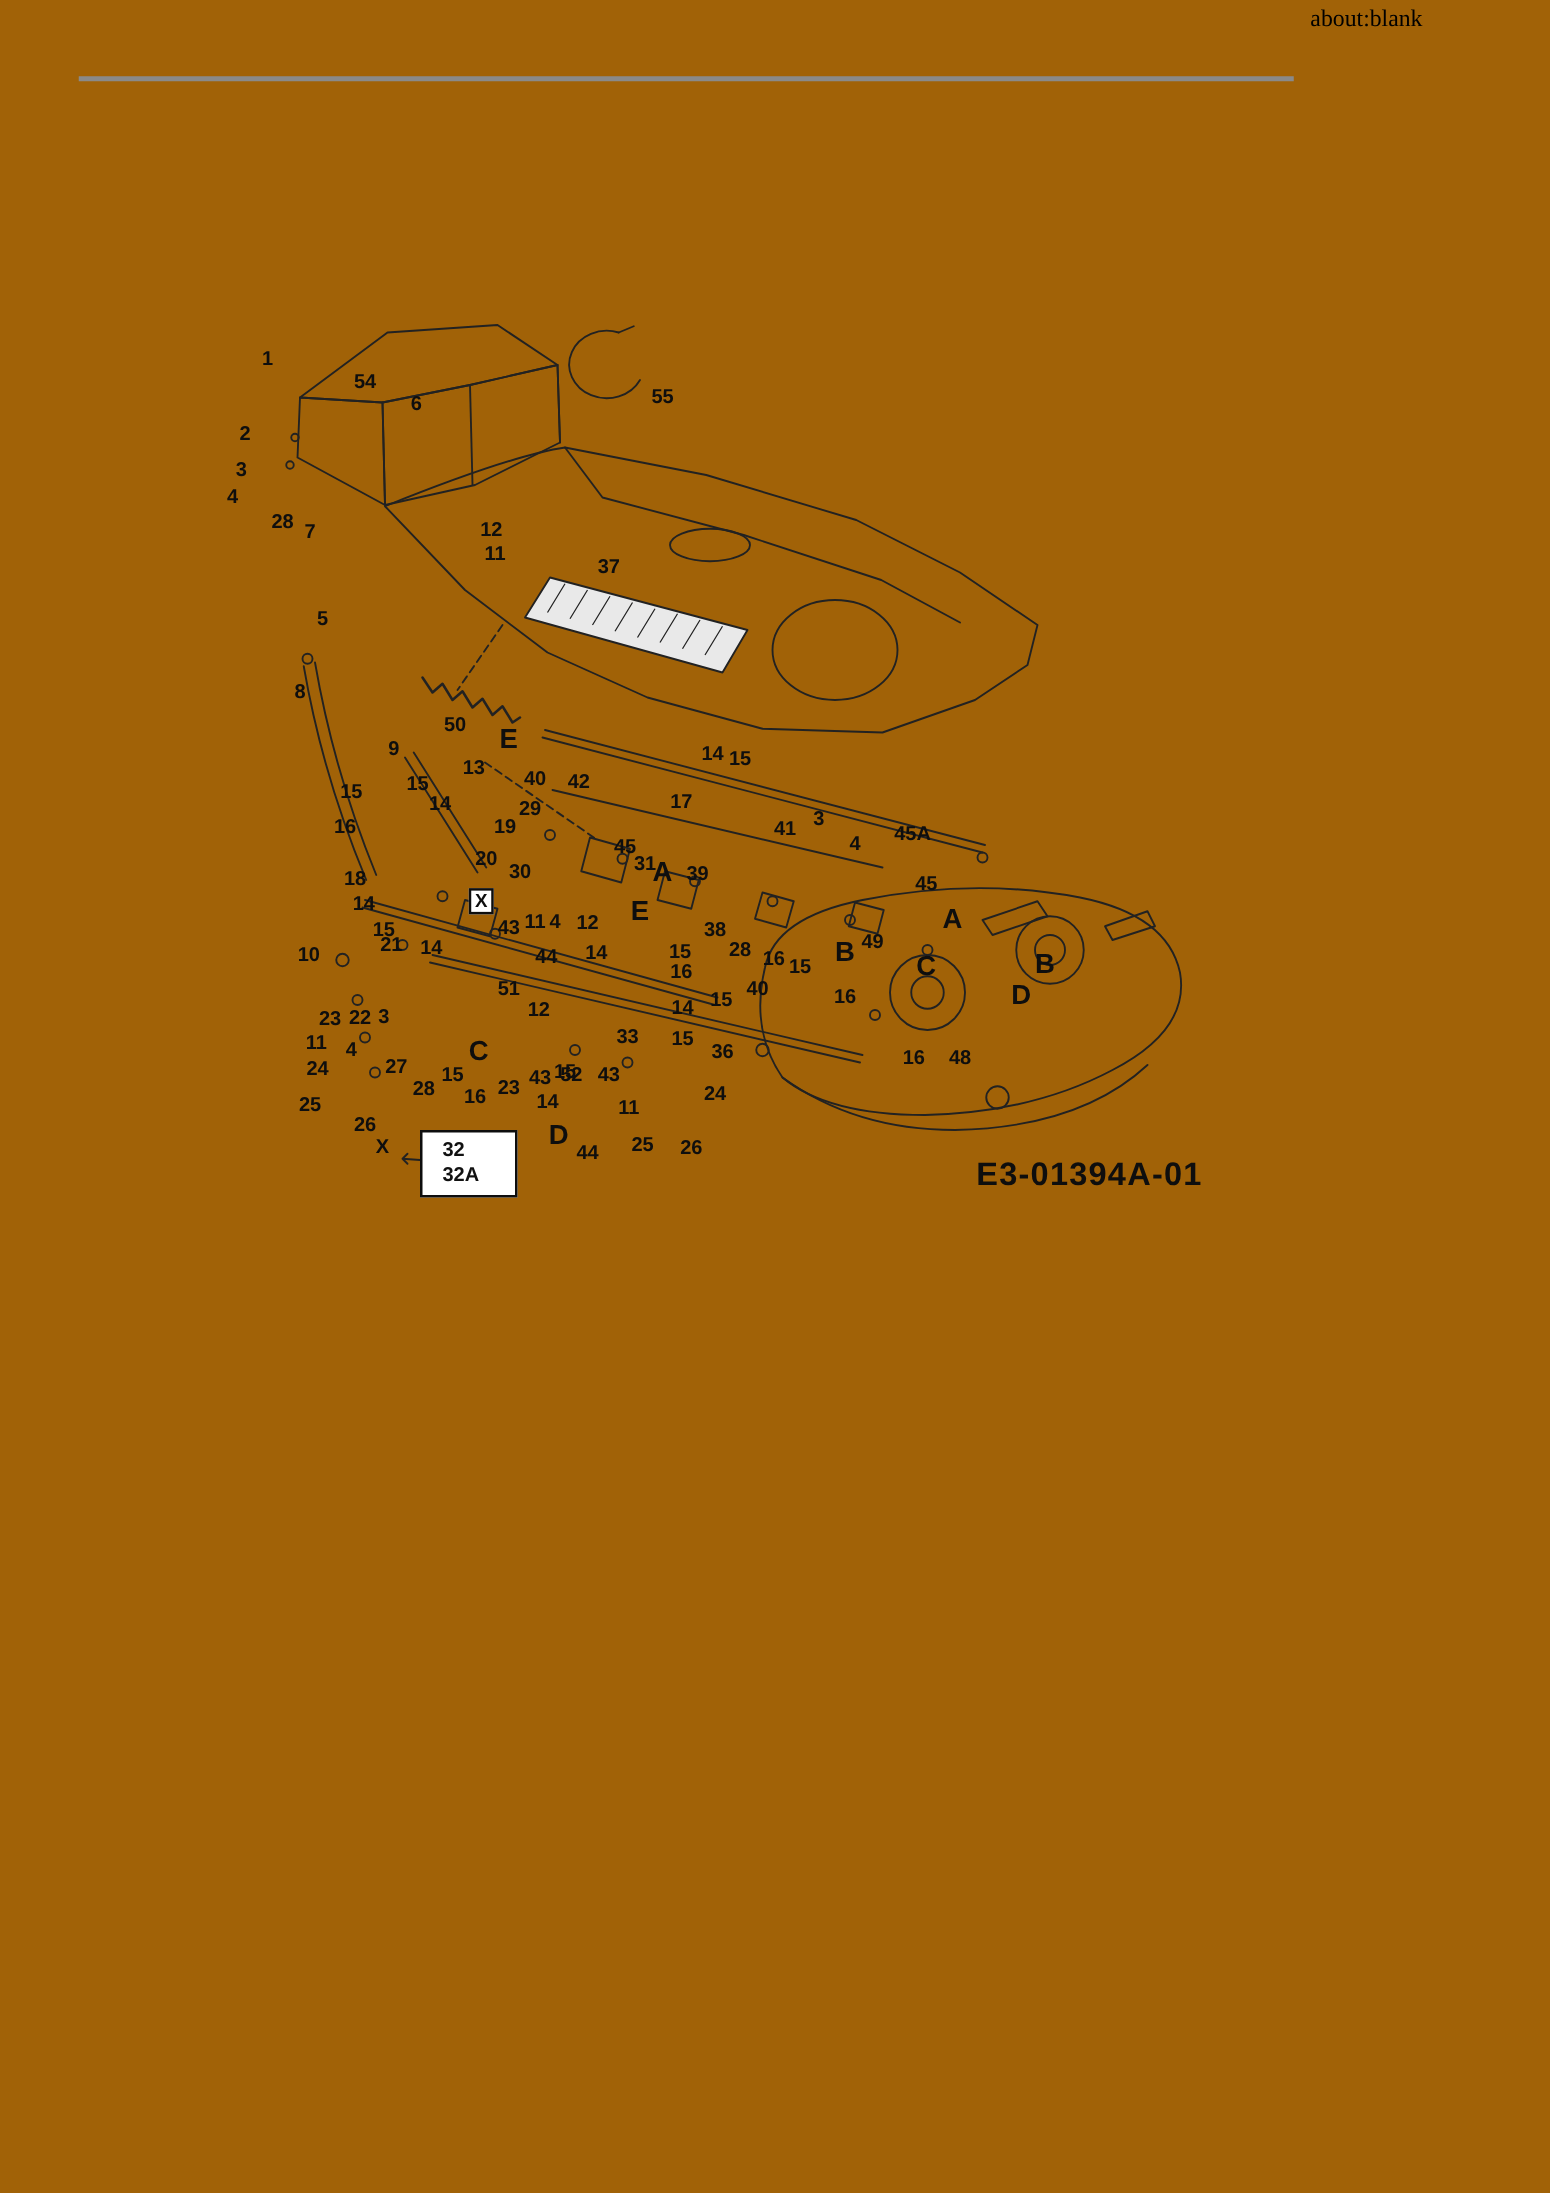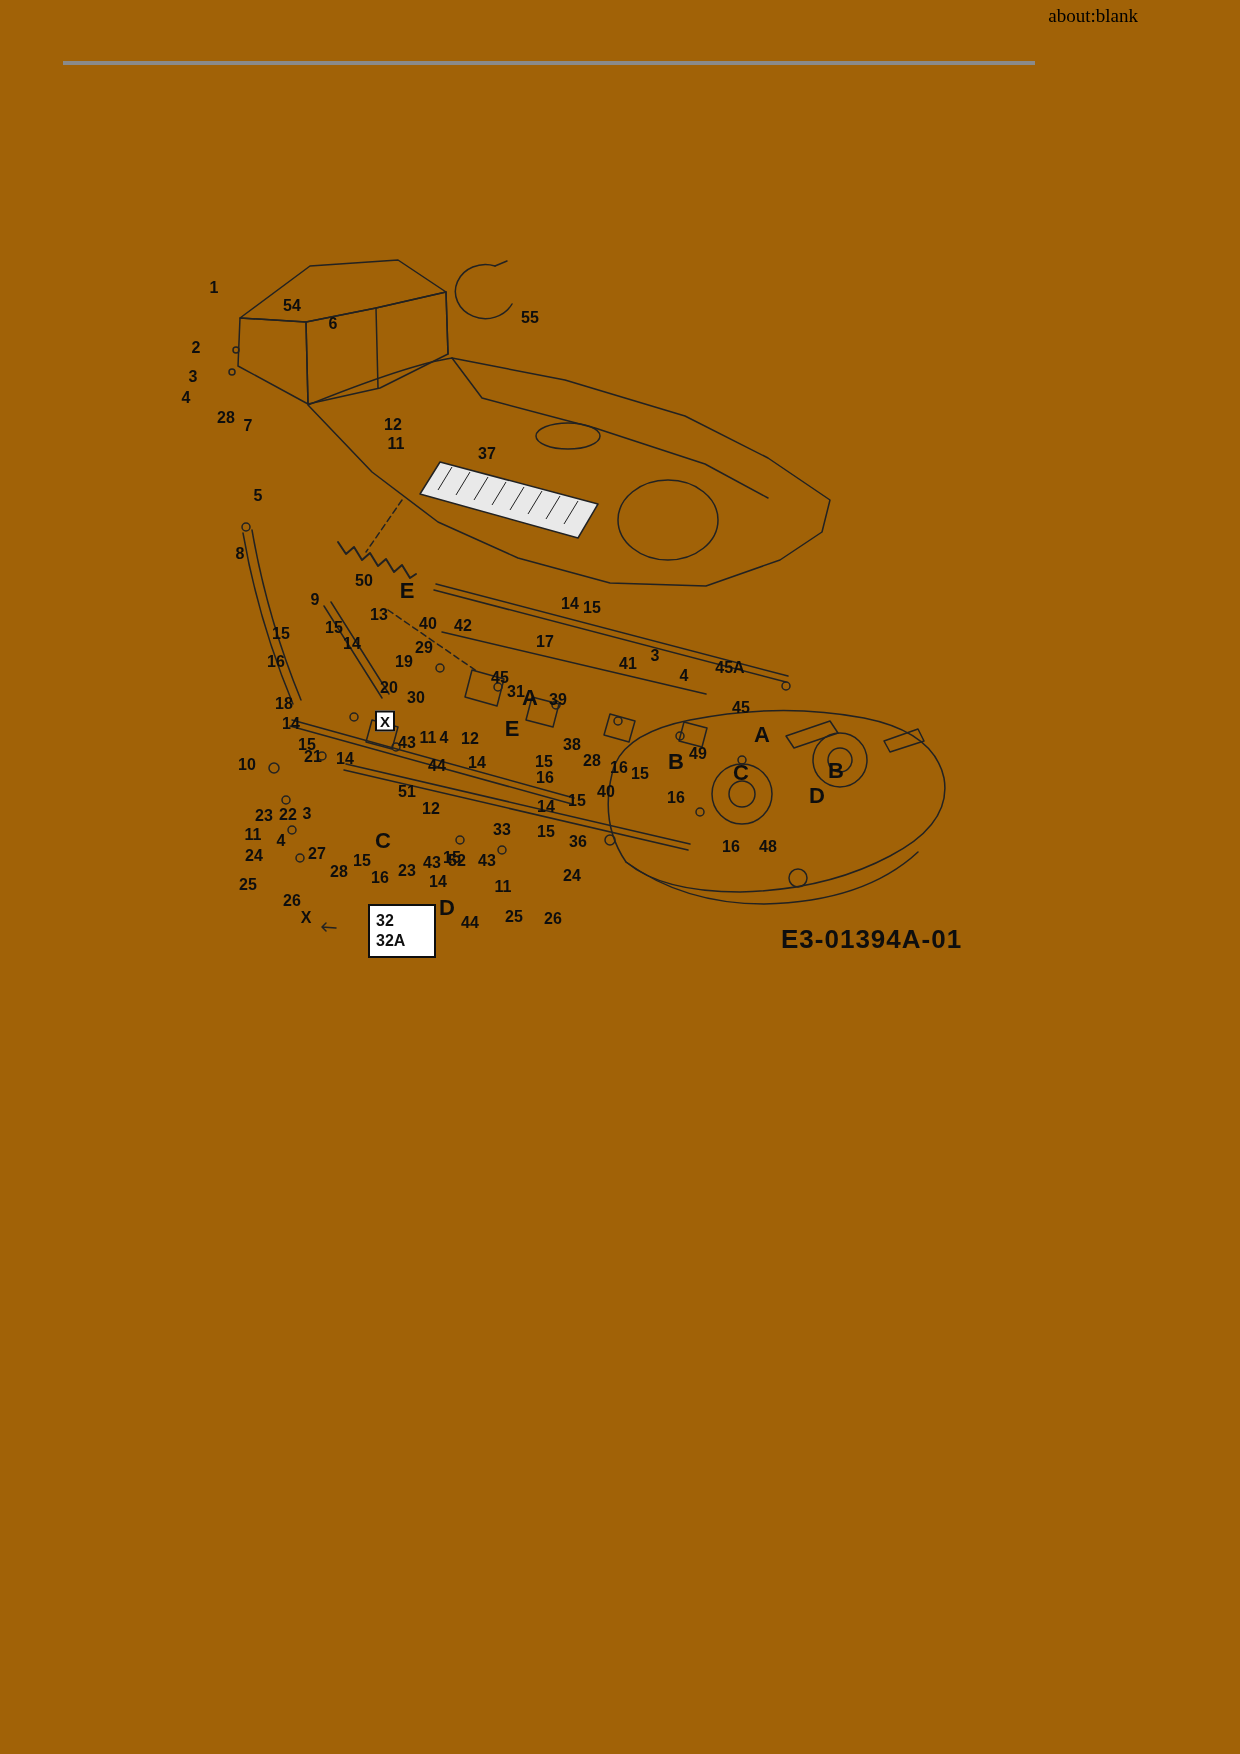--- a/index.html
+++ b/index.html
@@ -17,21 +17,21 @@
   #label-layer{position:absolute;left:0;top:0;width:100%;height:100%;}
   .lbl{position:absolute;transform:translate(-50%,-50%);font-weight:bold;
         font-size:16px;color:#0e0e0e;white-space:nowrap;line-height:1;}
   .lbl.L{font-size:22px;}
   .lbl.B{border:2px solid #0e0e0e;padding:1px 3px;background:#fff;font-size:15px;}
   .code{position:absolute;left:641px;top:724px;font-size:26px;font-weight:bold;
         letter-spacing:1px;color:#0e0e0e;}
   .legend-x{position:absolute;left:166px;top:718px;font-weight:bold;font-size:16px;}
   .legend-box{position:absolute;left:196px;top:704px;width:58px;height:50px;
         border:2px solid #0e0e0e;background:#fff;display:flex;flex-direction:column;
-        justify-content:center;gap:2px;padding-left:6px;font-weight:bold;font-size:16px;line-height:1.1;margin-left:32px;}
+        justify-content:center;gap:2px;padding-left:16px;font-weight:bold;font-size:16px;line-height:1.1;}
 </style>
 </head>
 <body>
 
 <div class="page">
 
   <div class="corner-note">about:blank</div>
   <div class="rule"></div>
 
 

